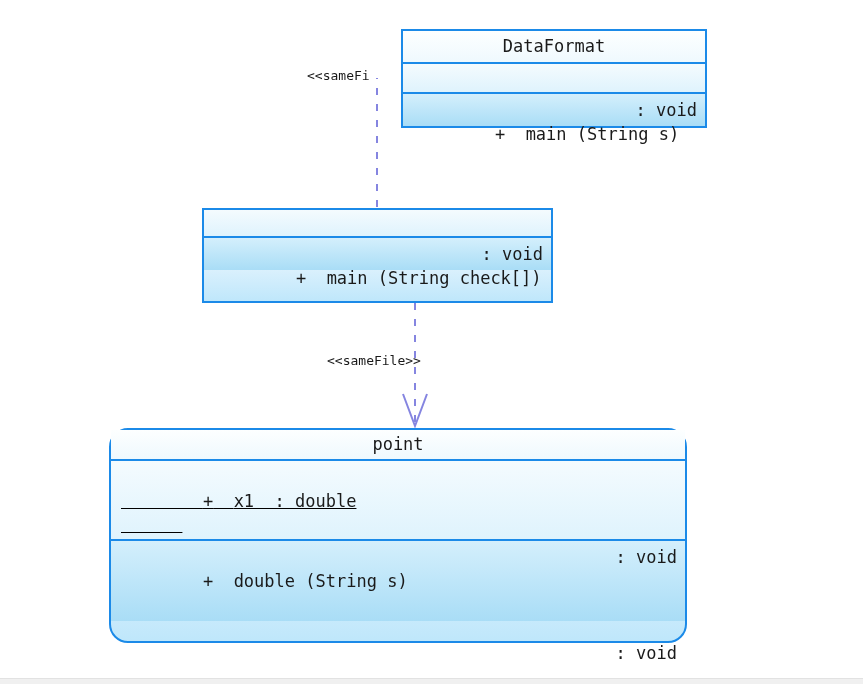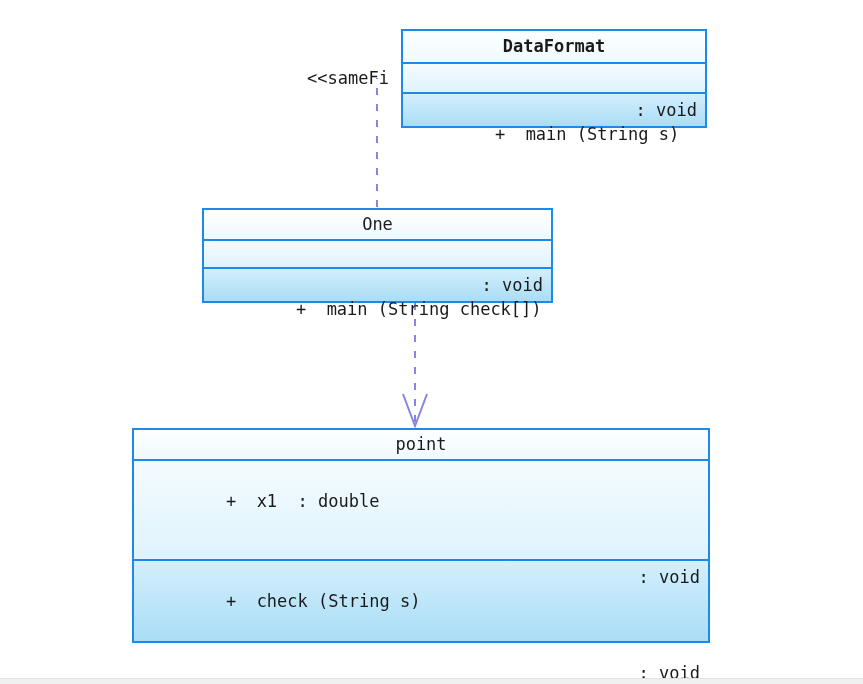--- a/index.html
+++ b/index.html
@@ -94,77 +94,77 @@
     white-space: pre;
   }
 
   .empty-compartment {
     min-height: 18px;
   }
 
   
   .stereotype {
     position: absolute;
-    font-size: 17px;
+    font-size: 13px;
     color: #1a1a1a;
     white-space: nowrap;
     font-family: "DejaVu Sans Mono", "Liberation Mono", monospace;
   }
 </style>
 </head>
 <body>
 
 <div id="canvas">
 
   <svg id="connectors" width="863" height="678" viewBox="0 0 863 678" xmlns="http://www.w3.org/2000/svg">
 
     <line x1="377" y1="207" x2="377" y2="78" stroke="#8585e0" stroke-width="2" stroke-dasharray="7,9"></line>
 
     <line x1="415" y1="303" x2="415" y2="422" stroke="#8585e0" stroke-width="2" stroke-dasharray="7,9"></line>
     <polyline points="403,394 415,426 427,394" fill="none" stroke="#8585e0" stroke-width="2" stroke-linejoin="miter"></polyline>
   </svg>
 
   <div class="stereotype" style="left:307px; top:68px;">&lt;&lt;sameFi</div>
 
+  <div class="stereotype" style="left:327px; top:353px;">&lt;&lt;sameFile&gt;&gt;</div>
 
   <div class="uml-class" style="left:401px; top:29px; width:306px; height:99px;">
-    <div class="uml-name" style="height:33px;font-weight:bold;">DataFormat</div>
+    <div class="uml-name" style="height:33px;">DataFormat</div>
     <div class="uml-attrs empty-compartment" style="height:30px;"></div>
     <div class="uml-ops" style="height:32px;">
       <div class="member">
         <span>+</span><span>  </span><span>main (String s)</span>
         <span class="ret">: void</span>
       </div>
     </div>
   </div>
 
   <div class="uml-class" style="left:202px; top:208px; width:351px; height:95px;">
-    <div class="uml-name" style="height:31px;">One</div>
     <div class="uml-attrs empty-compartment" style="height:28px;"></div>
     <div class="uml-ops" style="height:32px;">
       <div class="member">
         <span>+</span><span>  </span><span>main (String check[])</span>
         <span class="ret">: void</span>
       </div>
     </div>
   </div>
 
-  <div class="uml-class" style="left:132px; top:428px; width:578px; height:215px;">
+  <div class="uml-class" style="left:109px; top:428px; width:578px; height:215px;border-radius:19px;">
     <div class="uml-name" style="height:31px;">point</div>
 
-    <div class="uml-attrs" style="height:100px;">
+    <div class="uml-attrs" style="height:80px;text-decoration:underline;">
       <div class="member">
         <span>+</span><span>  </span><span>x1  : double</span>
       </div>
 
     </div>
 
     <div class="uml-ops" style="height:80px;">
       <div class="member">
-        <span>+</span><span>  </span><span>check (String s)</span>
+        <span>+</span><span>  </span><span>double (String s)</span>
         <span class="ret">: void</span>
       </div>
       <div class="member">
         
         <span class="ret">: void</span>
         
       </div>
     </div>
   </div>
 

